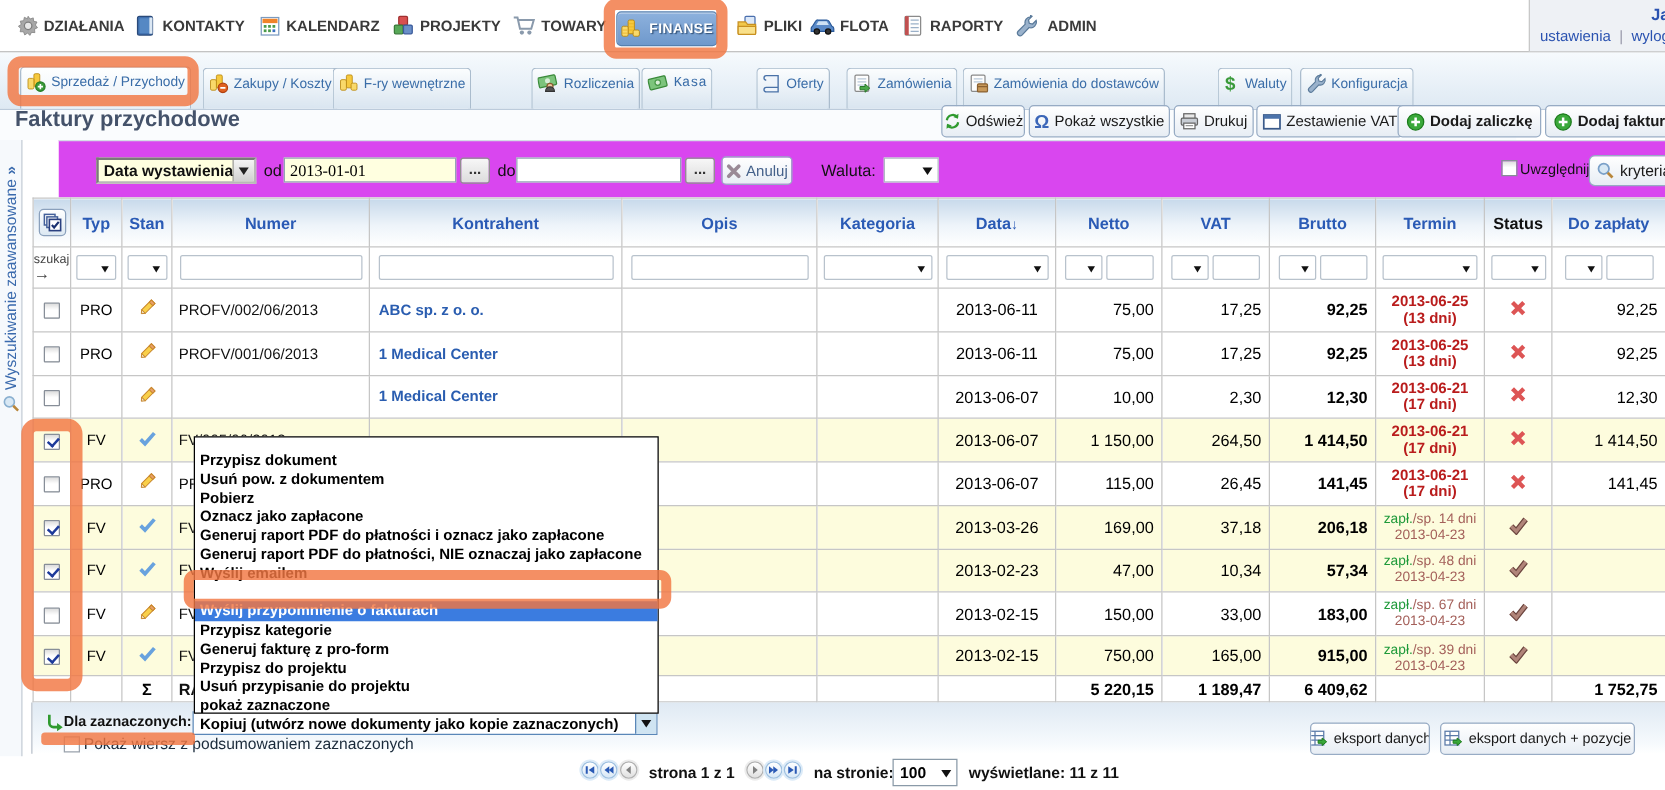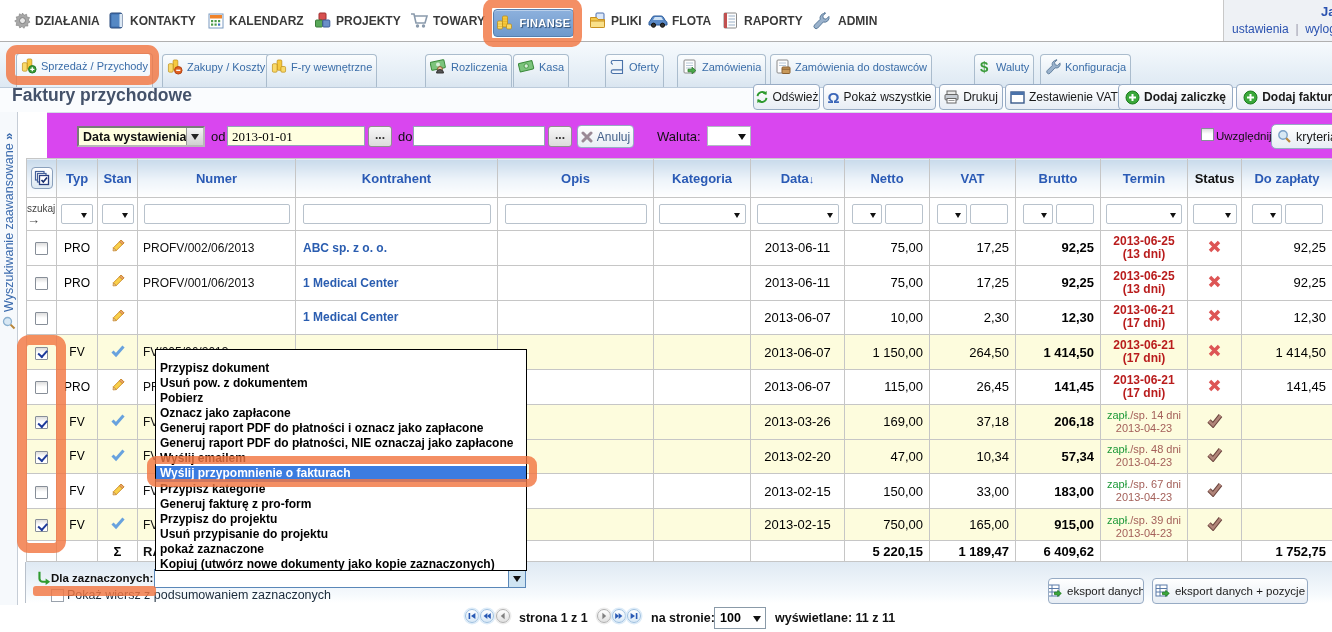--- a/index.html
+++ b/index.html
@@ -75,21 +75,21 @@
 
 .cb { display:inline-block; width:13px; height:13px; border:1px solid #878e98; background:linear-gradient(#ddd,#fff 45%);
   border-radius:1px; position:relative; vertical-align:middle; }
 .cb.c:after { content:""; position:absolute; left:2px; top:2.5px; width:7px; height:3.5px;
   border-left:2px solid #1d3a9a; border-bottom:2px solid #1d3a9a; transform:rotate(-48deg); }
 
 
 #menu { left:155px; top:349px; width:372px; height:222px; background:#fff; border:1px solid #000; padding-top:11px; z-index:40; }
 #menu .mi { height:15.07px; line-height:15.07px; font-size:12px; font-weight:bold; color:#000;
   padding-left:4px; white-space:nowrap; overflow:hidden; }
-#menu .sel { background:#3b7ce0; color:#fff; }
+#menu .sel { background:#3b7ce0; color:#fff;margin-top:15px; }
 
 
 #bottombar { left:25px; top:562px; width:1307px; height:41px; background:linear-gradient(#dfe9f3,#f6fafd 80%,#ffffff); }
 #dlazazn { position:absolute; left:51px; top:572px; font-size:11.5px; font-weight:bold; color:#111; }
 #dzsel { position:absolute; left:154px; top:569px; width:372px; height:19px; background:#fff; border:1px solid #5a87b8; }
 #dzsel .arr { position:absolute; right:0; top:0; width:17px; height:17px; background:#cfe4f2; border-left:1px solid #5a87b8; }
 #dzsel .arr:after { content:""; position:absolute; left:4px; top:6px; border:4px solid transparent; border-top:6px solid #111; }
 #pokaz { position:absolute; left:51px; top:588px; font-size:12.5px; color:#1a2a3a; display:flex; gap:3px; align-items:center; }
 #paging { position:absolute; left:0; top:605px; width:1332px; height:27px; background:#fff; font-size:13px; }
 .pgbtn { display:inline-block; width:14px; height:14px; border-radius:50%; border:1px solid #9ec0e0;
@@ -235,21 +235,21 @@
         </svg>
     F-ry wewnętrzne</div>
   <div class="tab" style="left:425px;">
     <svg width="17" height="15" viewBox="0 0 17 15">
           <rect x="1" y="2" width="14" height="8" rx="1" fill="#7cc47c" stroke="#3a8a3a" transform="rotate(-12 8 7)"></rect>
           <circle cx="8" cy="5.6" r="2" fill="#d8eed8"></circle>
           <circle cx="10" cy="10" r="2.4" fill="#f0c8a0" stroke="#8a5a30"></circle>
           <path d="M6.5 14 a3.5 3.5 0 0 1 7 0z" fill="#555" stroke="#333"></path>
         </svg>
     Rozliczenia</div>
-  <div class="tab" style="left:513px;">
+  <div class="tab" style="left:513px;font-family:Liberation Mono, monospace;">
     <svg width="17" height="15" viewBox="0 0 17 15">
           <rect x="1" y="3" width="14" height="8.5" rx="1" fill="#7cc47c" stroke="#3a8a3a" transform="rotate(-14 8 7)"></rect>
           <circle cx="8.2" cy="7" r="2.2" fill="#d8eed8" stroke="#4a9a4a"></circle>
         </svg>
     Kasa</div>
   <div class="tab" style="left:605px;">
     <svg width="15" height="16" viewBox="0 0 15 16">
           <path d="M3 1.5 h9.5 v13 h-9.5 a1.8 1.8 0 0 1 0 -3.6 h9 M3 1.5 a1.8 1.8 0 0 0 0 3.6" fill="#eef4fb" stroke="#4a72a8" stroke-width="1.1"></path>
         </svg>
     Oferty</div>
@@ -550,21 +550,21 @@
 <tr class="drow yrow">
  <td style="text-align:center;"><span class="cb c"></span></td>
  <td class="typ">FV</td>
  <td style="text-align:center;"><svg width="16" height="16" viewBox="0 0 16 16">
               <path d="M2.5 8.5 L6 12 L13.5 3.5" stroke="#68a2de" stroke-width="3" fill="none"></path>
             </svg></td>
  <td class="numer">FV/003/02/2013</td>
  <td class="link"></td>
  <td></td>
           <td></td>
- <td style="text-align:center;">2013-02-20</td>
+ <td style="text-align:center;">2013-02-23</td>
  <td class="num">47,00</td>
           <td class="num">10,34</td>
           <td class="num bold">57,34</td>
  <td class="terminp"><span class="g">zapł.</span>/sp. 48 dni<br>2013-04-23</td>
  <td style="text-align:center;"><svg width="17" height="15" viewBox="0 0 17 15">
               <path d="M3 8 L7 12 L14.5 2.5" stroke="#6b443e" stroke-width="4.6" fill="none"></path>
               <path d="M3 8 L7 12 L14.5 2.5" stroke="#b08479" stroke-width="2.6" fill="none"></path>
             </svg></td>
  <td class="num"></td>
 </tr>

